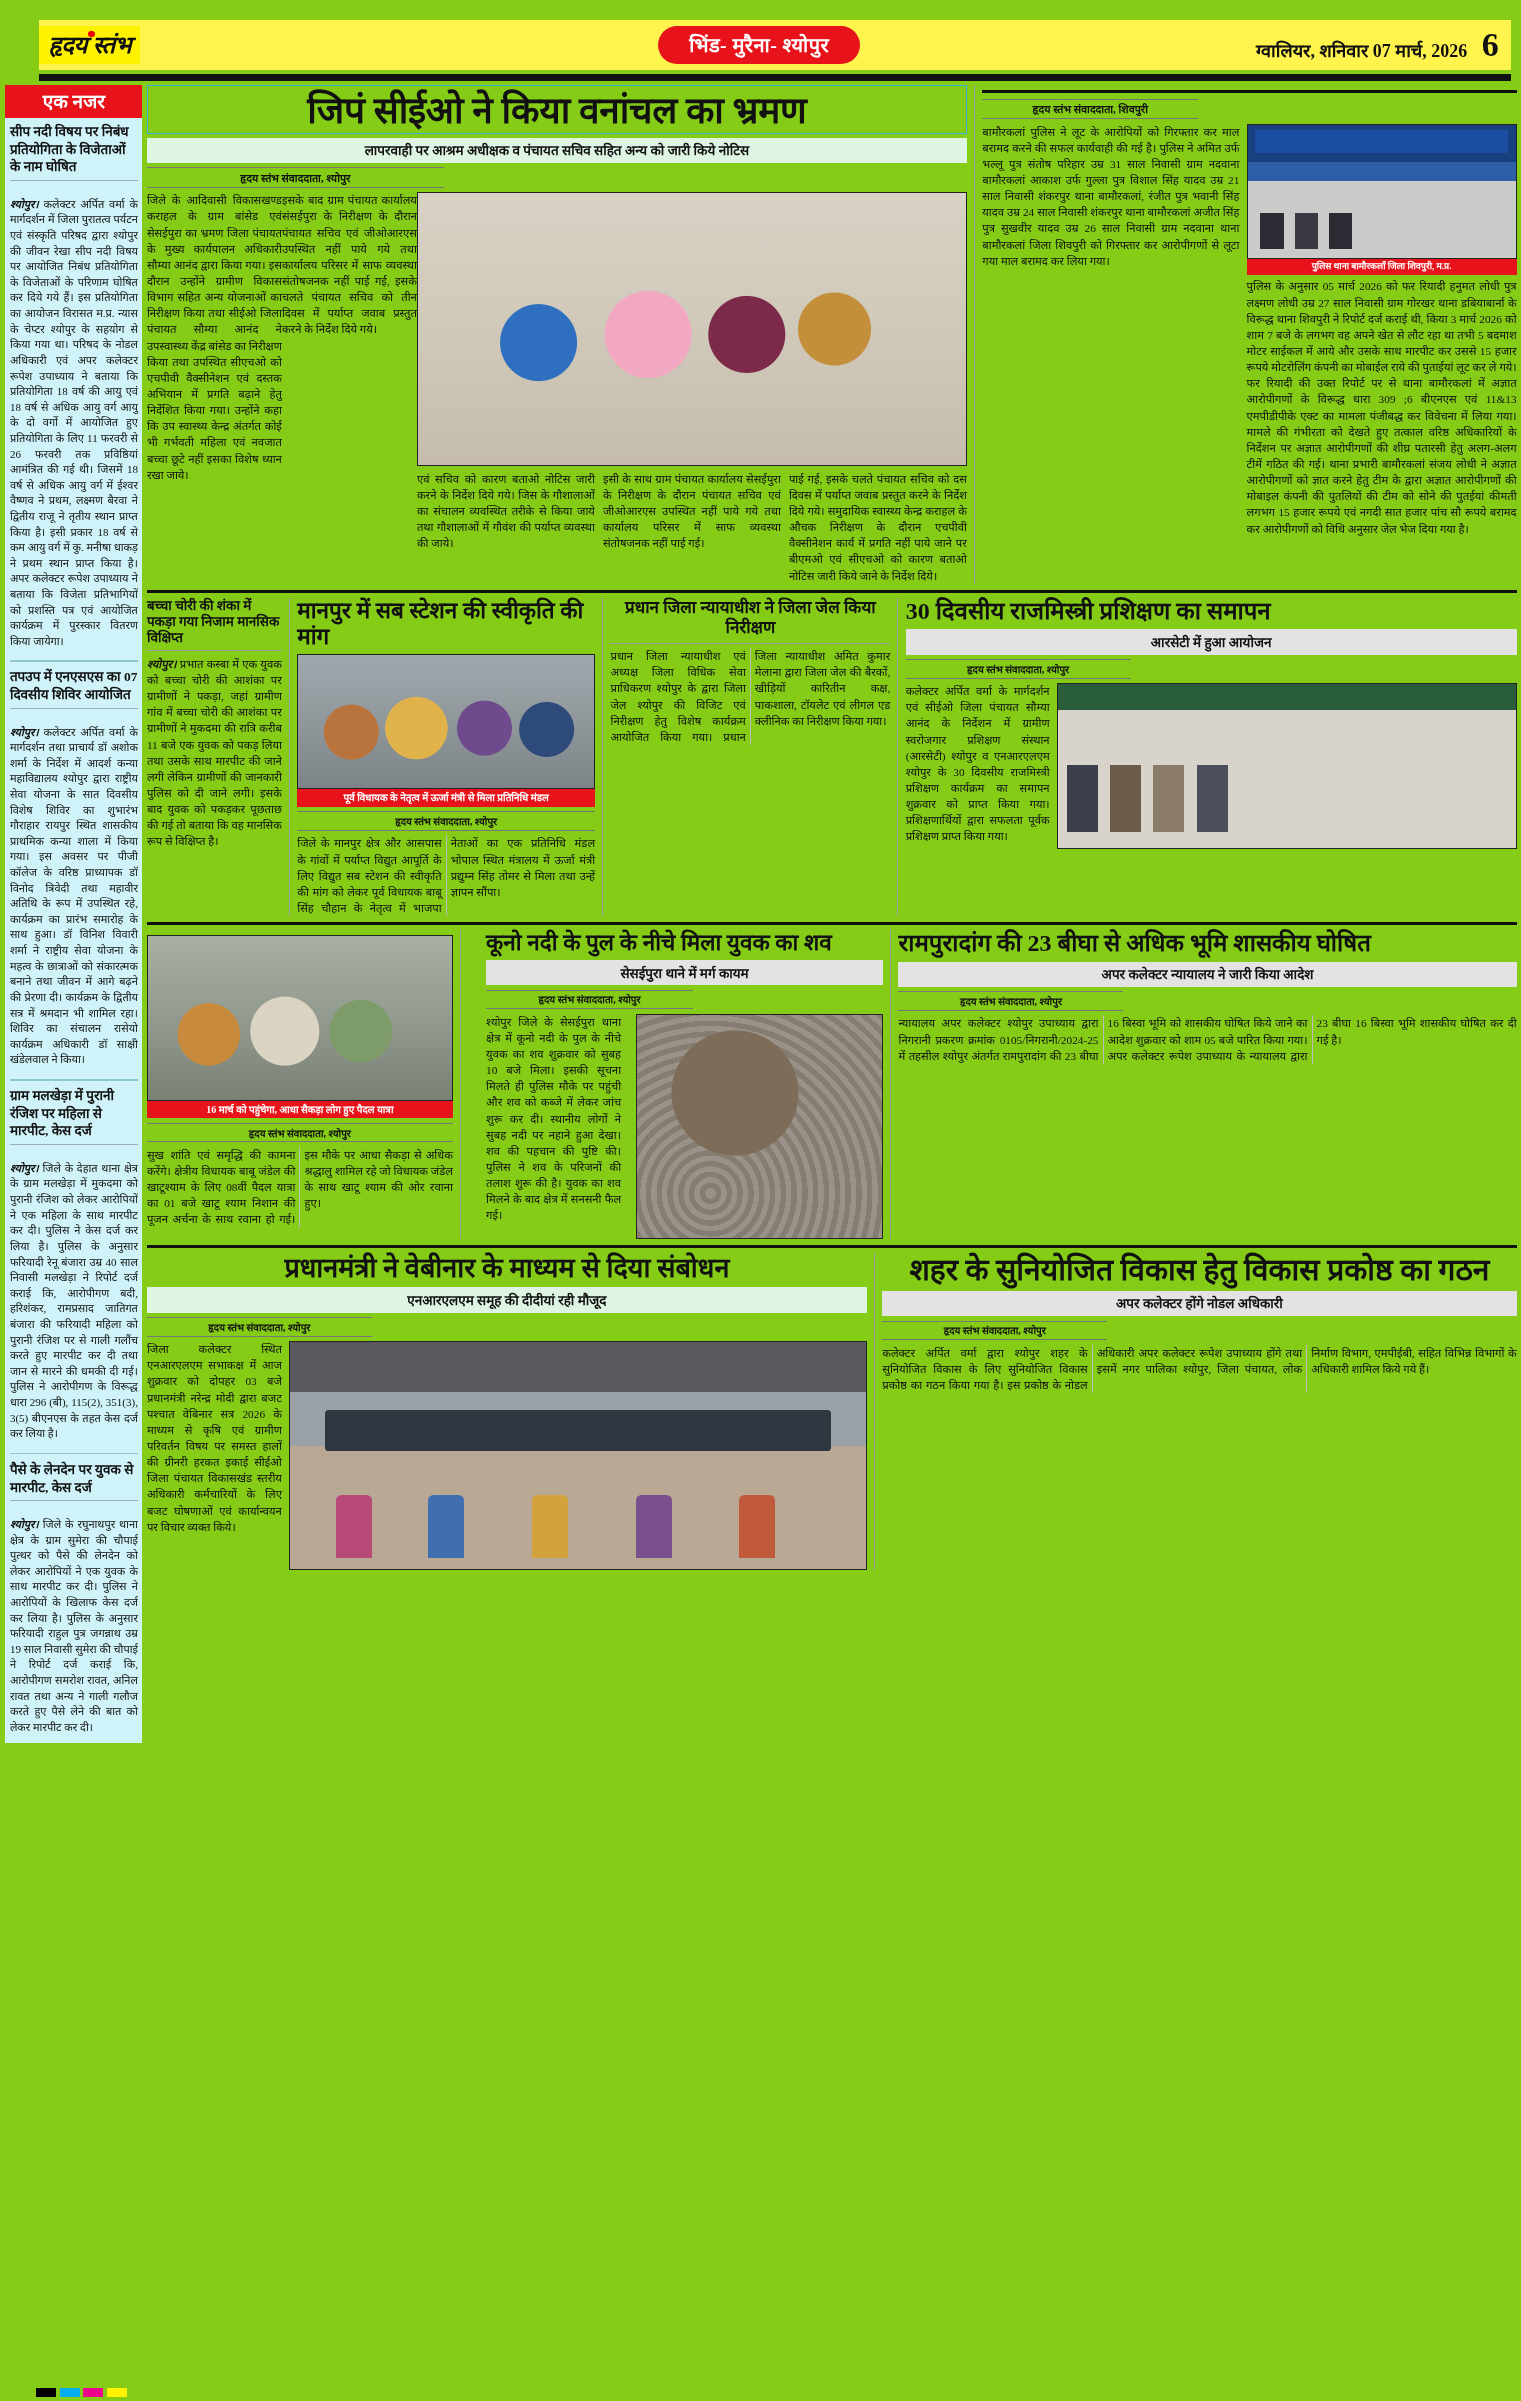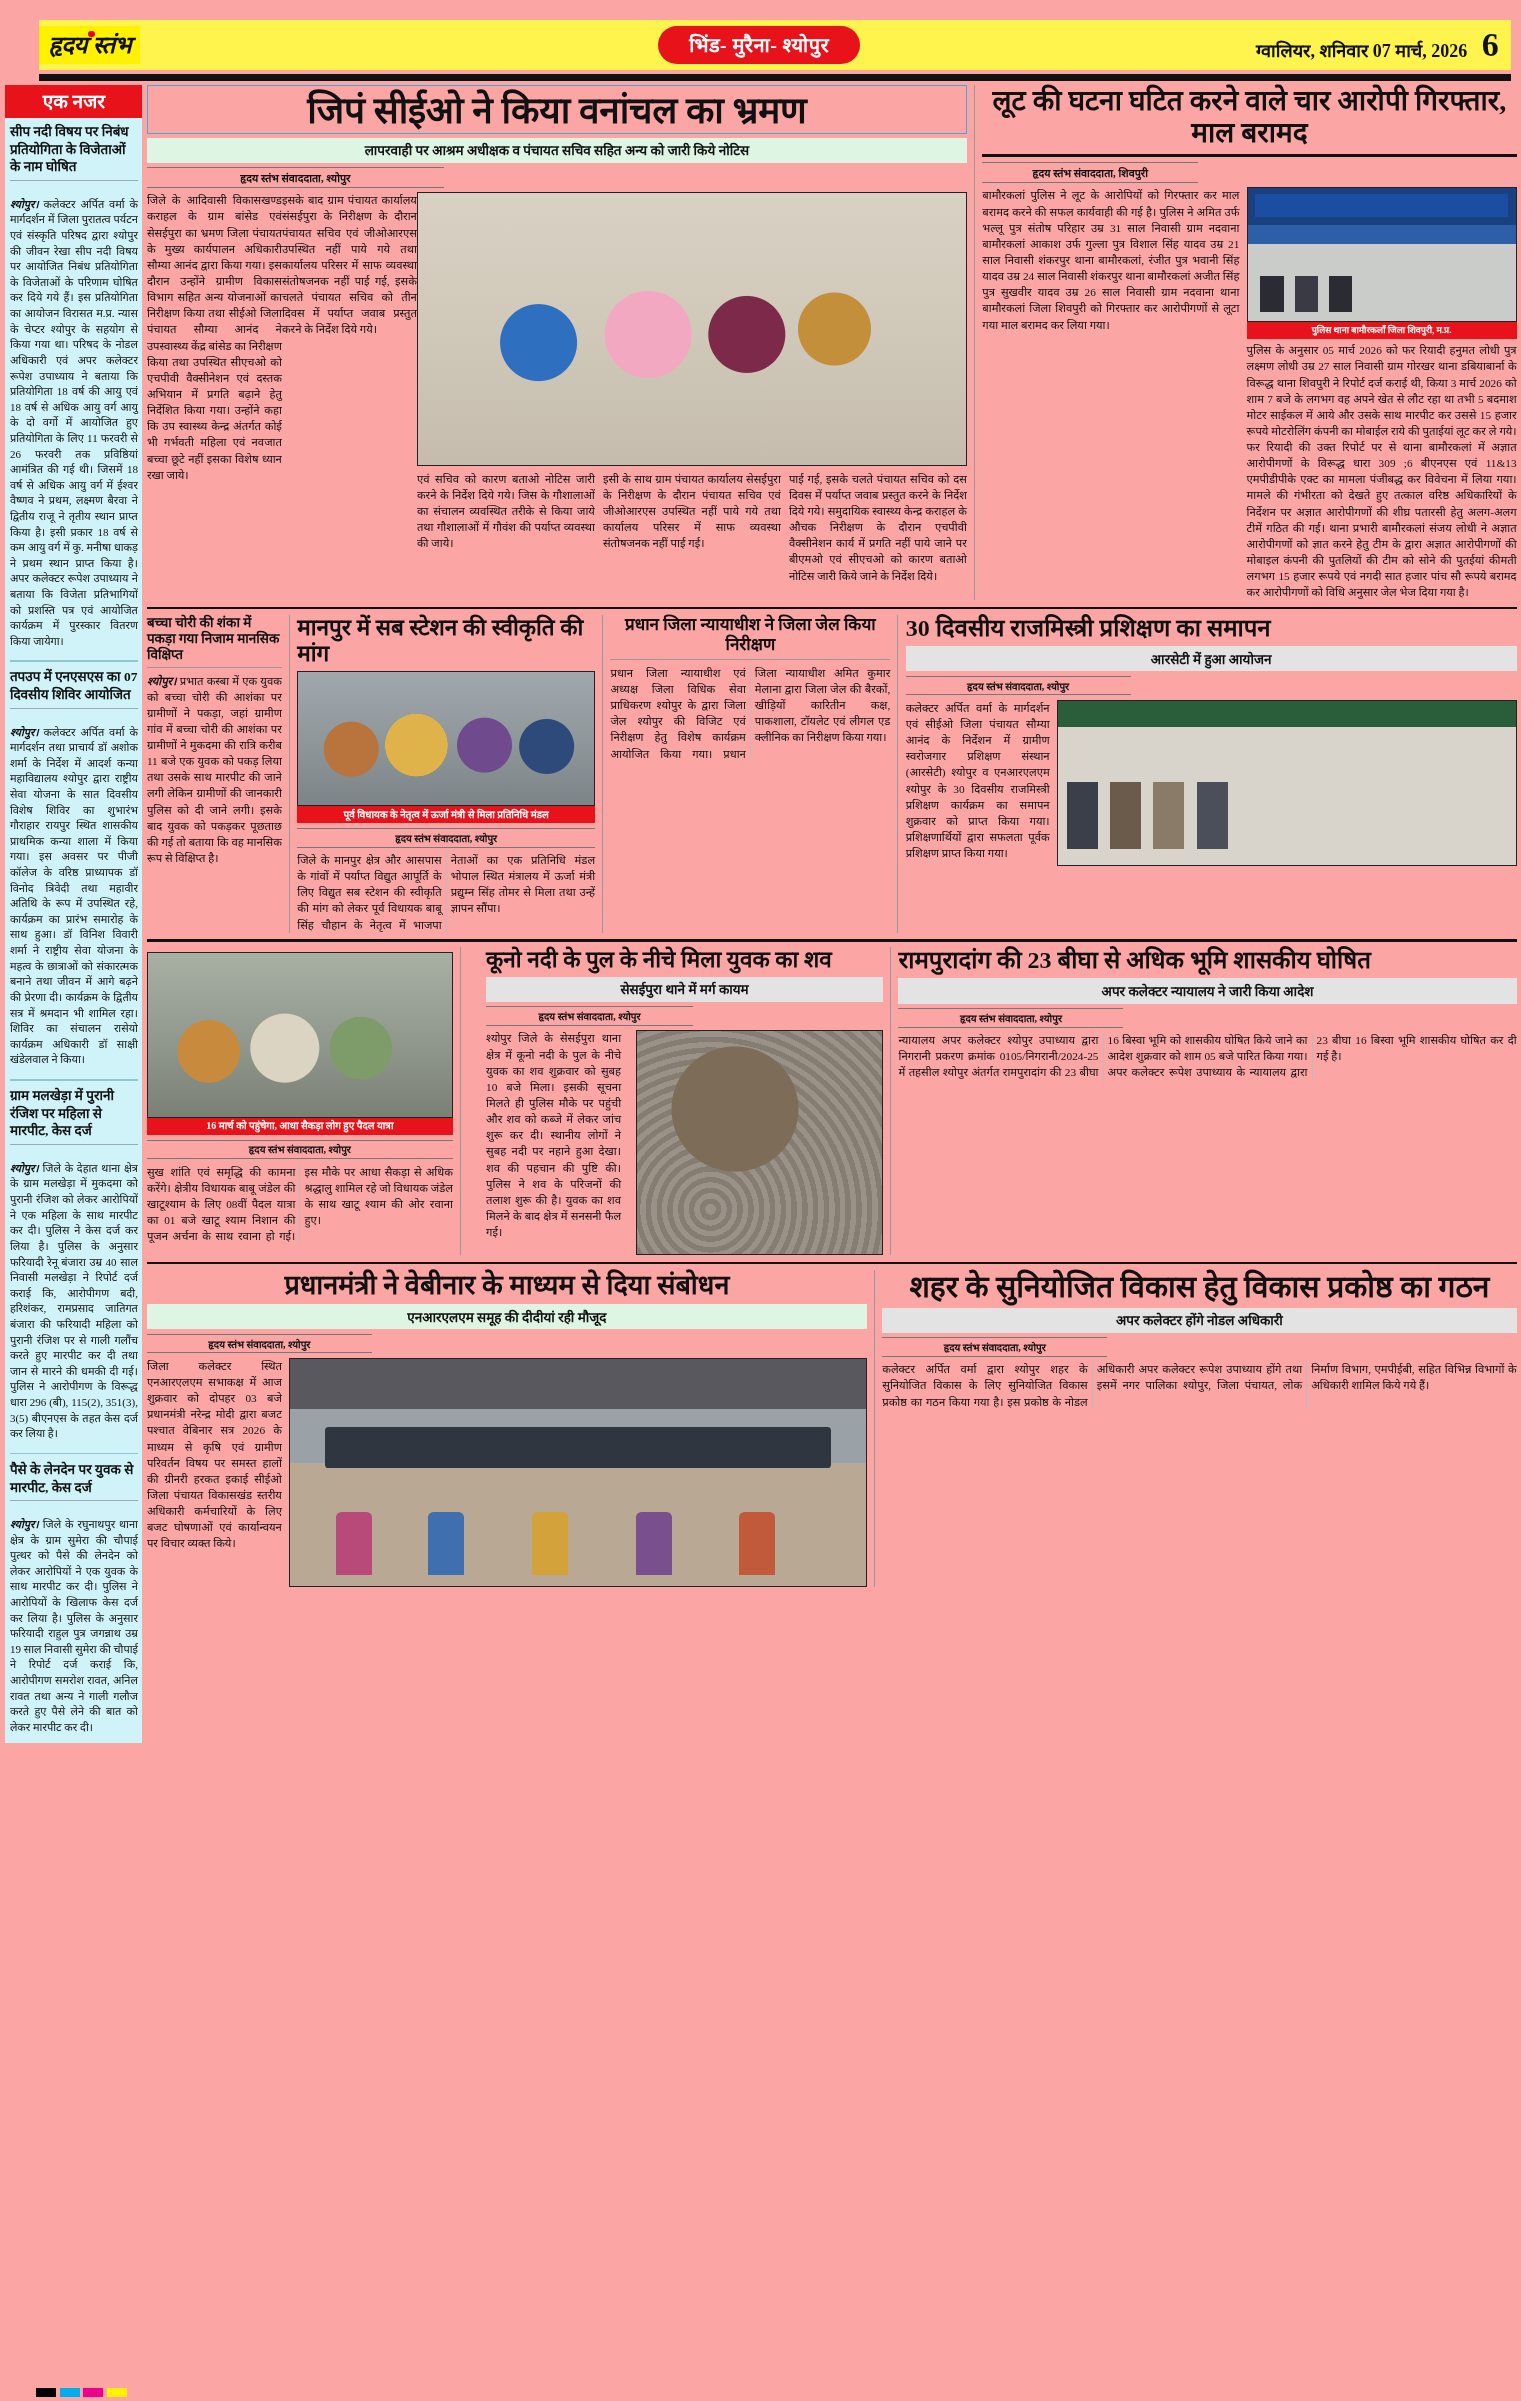--- a/index.html
+++ b/index.html
@@ -3,21 +3,21 @@
 <meta charset="utf-8">
 <style>
   * { box-sizing: border-box; margin: 0; padding: 0; }
   body {
     width: 1522px; height: 2401px;
     background: #ffffff;
     font-family: "Liberation Serif", "DejaVu Serif", serif;
     overflow: hidden;
     position: relative;
   }
-  .page { width: 1522px; height: 2401px; padding: 7.2px 5.4px 0 5.4px; position: relative; background:#fca5a5;}
+  .page { width: 1522px; height: 2401px; padding: 7.2px 5.4px 0 5.4px; position: relative; background:#84cc16;}
 
   
   .masthead {
     height: 50px; background: #FFF34D; position: relative;
     display: flex; align-items: center; margin: 12.6px 5.4px 0 34px;
   }
   .logo-box {
     background: #FFF200; padding: 1.8px 9px 3.6px 9px; margin-left: 0px;
     display:flex; align-items:center; position:relative;
   }
@@ -201,21 +201,20 @@
                 </div>
                 <div style="flex:1;" class="body-txt">
                   <span>पाई गई, इसके चलते पंचायत सचिव को दस दिवस में पर्याप्त जवाब प्रस्तुत करने के निर्देश दिये गये। समुदायिक स्वास्थ्य केन्द्र कराहल के औचक निरीक्षण के दौरान एचपीवी वैक्सीनेशन कार्य में प्रगति नहीं पाये जाने पर बीएमओ एवं सीएचओ को कारण बताओ नोटिस जारी किये जाने के निर्देश दिये।</span>
                 </div>
               </div>
             </div>
           </div>
         </div>
 
         <div style="flex:1;border-left:0.9px solid #999;padding-left:7.2px;">
-          <div class="hl-2">लूट की घटना घटित करने वाले चार आरोपी गिरफ्तार, माल बरामद</div>
           <div class="hr-dark"></div>
           <div class="byline" style="width:216px;">हृदय स्तंभ संवाददाता, शिवपुरी</div>
           <div style="display:flex;gap:7.2px;">
             <div style="flex:1;" class="body-txt">
               <span>बामौरकलां पुलिस ने लूट के आरोपियों को गिरफ्तार कर माल बरामद करने की सफल कार्यवाही की गई है। पुलिस ने अमित उर्फ भल्लू पुत्र संतोष परिहार उम्र 31 साल निवासी ग्राम नदवाना बामौरकलां आकाश उर्फ गुल्ला पुत्र विशाल सिंह यादव उम्र 21 साल निवासी शंकरपुर थाना बामौरकलां, रंजीत पुत्र भवानी सिंह यादव उम्र 24 साल निवासी शंकरपुर थाना बामौरकलां अजीत सिंह पुत्र सुखवीर यादव उम्र 26 साल निवासी ग्राम नदवाना थाना बामौरकलां जिला शिवपुरी को गिरफ्तार कर आरोपीगणों से लूटा गया माल बरामद कर लिया गया।</span>
             </div>
             <div style="flex:1.05;">
               <div style="height:135px;border:0.9px solid #222;background:
                    linear-gradient(180deg,#19407f 0 28%, #2d5fa8 28% 42%, #c9ccc8 42% 100%);position:relative;">
                 <div style="position:absolute;top:5.4px;left:7.2px;right:7.2px;height:23.4px;background:#1b4ea0;"></div>

